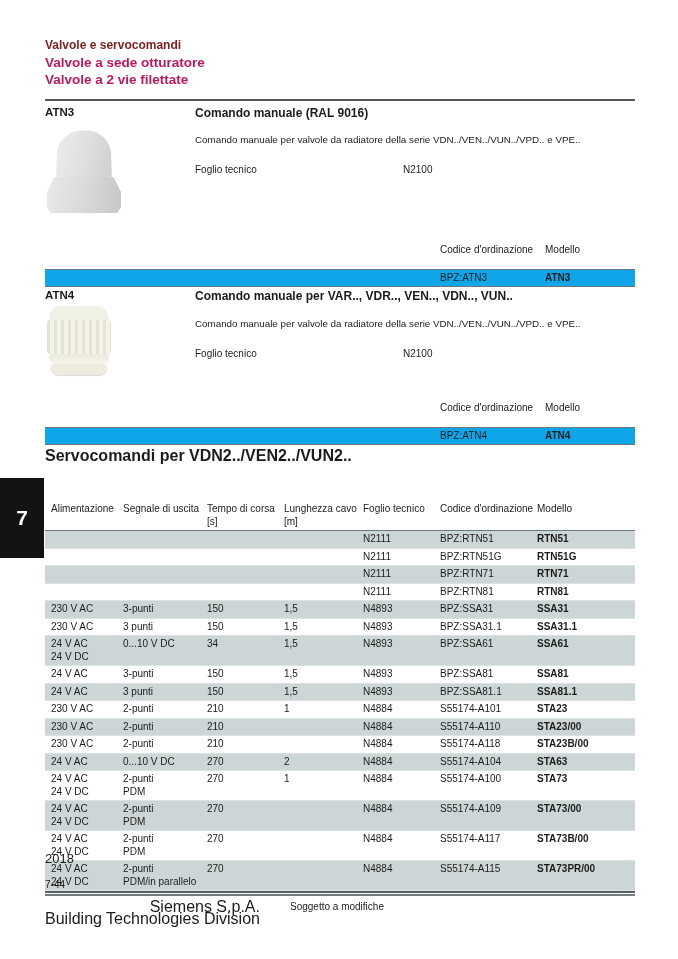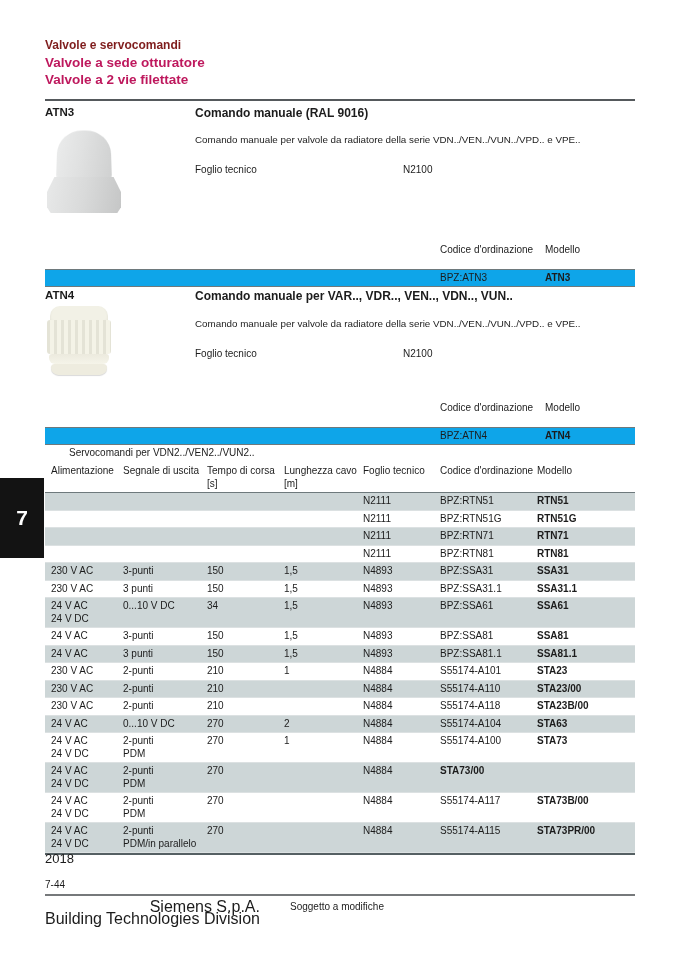--- a/index.html
+++ b/index.html
@@ -42,25 +42,25 @@
   .knob4 .cap { position:absolute; left:3px; top:0; width:58px; height:18px; background:#f2f1e6;
     border-radius:10px 10px 3px 3px; box-shadow:inset 0 -2px 3px rgba(0,0,0,0.08); }
   .knob4 .bodyr { position:absolute; left:0; top:14px; width:64px; height:34px;
     background:repeating-linear-gradient(90deg,#e4e3d6 0 3px,#f4f3e7 3px 7px); border-radius:3px; }
   .knob4 .base { position:absolute; left:2px; top:48px; width:60px; height:10px;
     background:linear-gradient(#eceade,#f5f4e9); border-radius:3px 3px 6px 6px; }
   .knob4 .foot { position:absolute; left:4px; top:58px; width:56px; height:11px;
     background:#eeecdf; border-radius:4px 4px 8px 8px; box-shadow:0 1px 1px rgba(0,0,0,0.15); }
 
   
-  .servo-title { position:absolute; left:45px; top:447px; font-size:10px; font-weight:normal;margin-left:24px; }
+  .servo-title { position:absolute; left:45px; top:447px; font-size:16px; font-weight:bold; }
   .servo-table { position:absolute; left:45px; top:463px; width:590px; font-size:10px; }
   .sgrid { display:grid; grid-template-columns:72px 84px 77px 79px 77px 97px 98px; padding-left:6px; }
   .shead { min-height:26px; border-bottom:1.5px solid #6e797c; padding-bottom:2px; }
-  .shead .hcell { line-height:12.5px; padding-top:2px; }
+  .shead .hcell { line-height:12.5px; padding-top:2px;margin-top:38px; }
   .srow { border-bottom:1px solid #dce1e2; }
   .srow.shaded { background:#cdd6d7; }
   .scell { line-height:12.5px; padding:2px 4px 2px 0; white-space:pre-line; min-height:12px; }
   .scell.c6 { font-weight:bold; }
   .servo-bottom { height:0; border-bottom:2px solid #556063; }
 
   
   .chapter-tab { position:absolute; left:0; top:478px; width:44px; height:80px; background:#131313;
     display:flex; align-items:center; justify-content:center; color:#ffffff;
     font-size:21px; font-weight:bold; }
@@ -281,20 +281,21 @@
           <div class="scell c6">STA73</div>
         </div>
         <div class="sgrid srow shaded">
           <div class="scell c0">24 V AC
 24 V DC</div>
           <div class="scell c1">2-punti
 PDM</div>
           <div class="scell c2">270</div>
           <div class="scell c3"></div>
           <div class="scell c4">N4884</div>
+          <div class="scell c5">S55174-A109</div>
           <div class="scell c6">STA73/00</div>
         </div>
         <div class="sgrid srow">
           <div class="scell c0">24 V AC
 24 V DC</div>
           <div class="scell c1">2-punti
 PDM</div>
           <div class="scell c2">270</div>
           <div class="scell c3"></div>
           <div class="scell c4">N4884</div>

